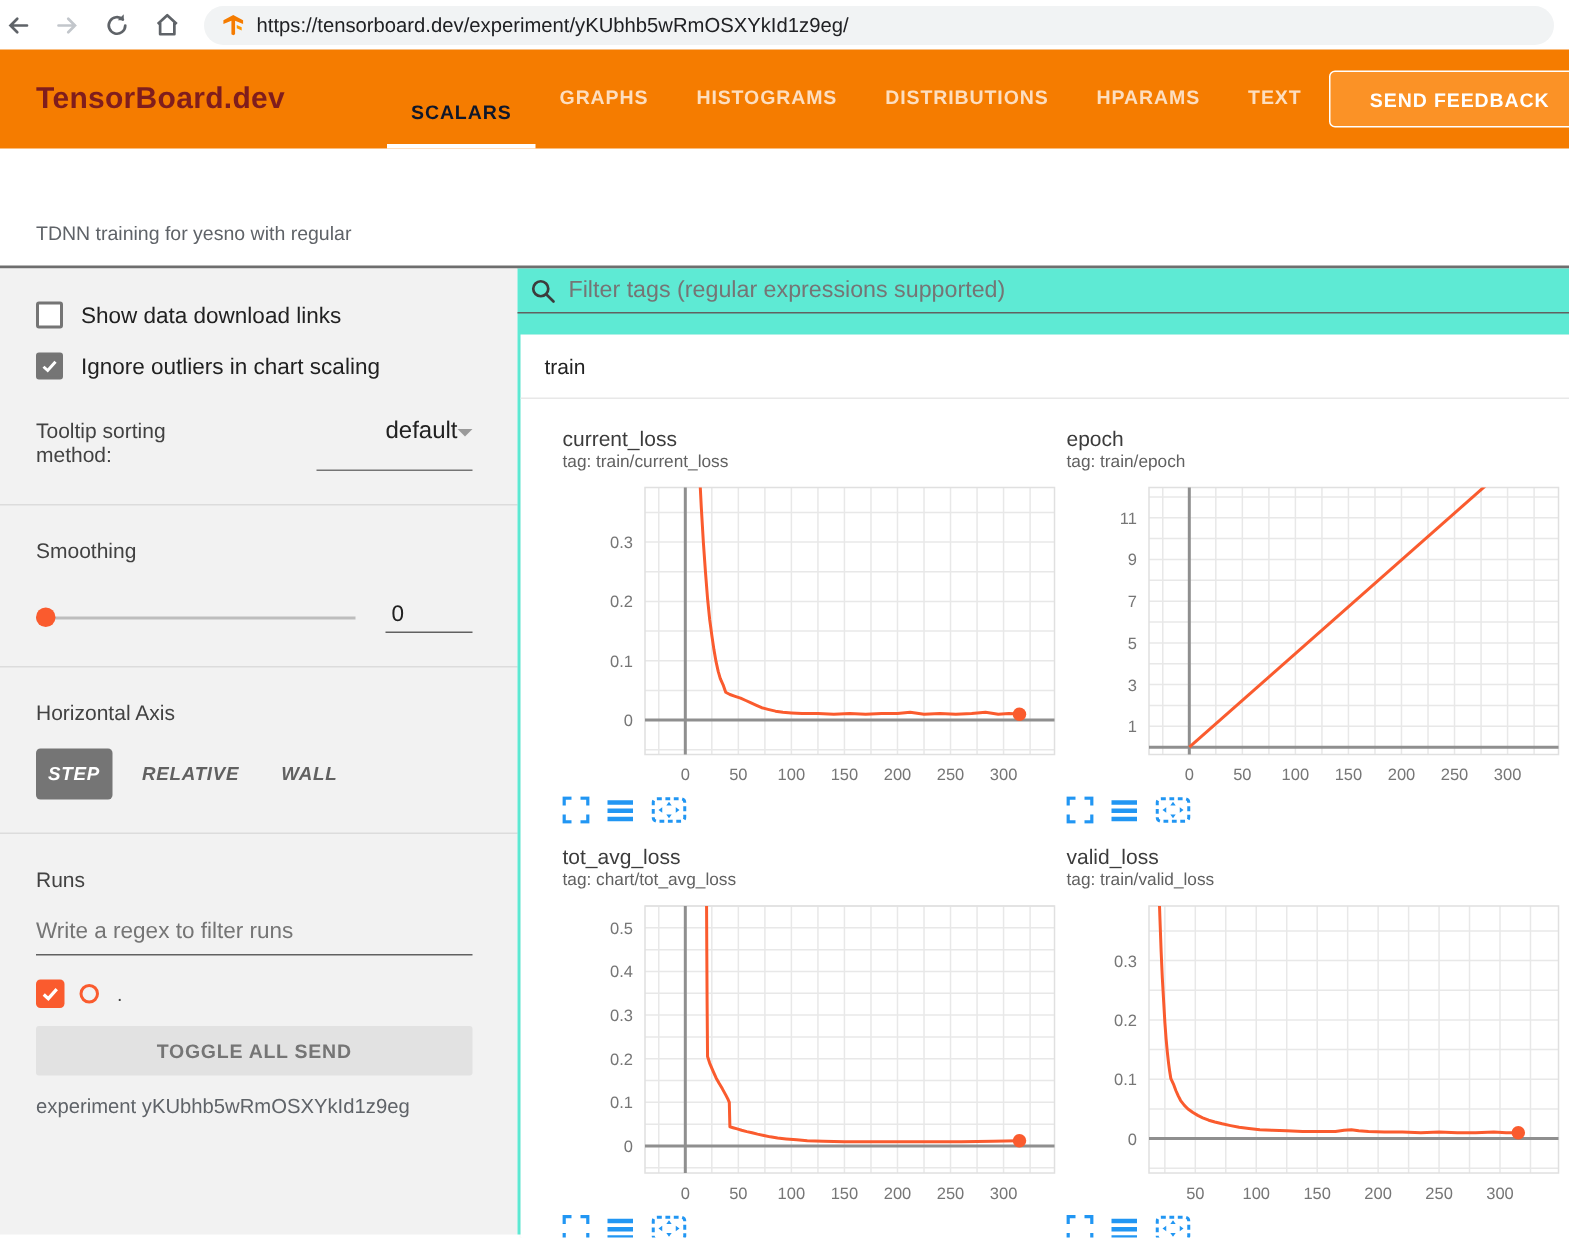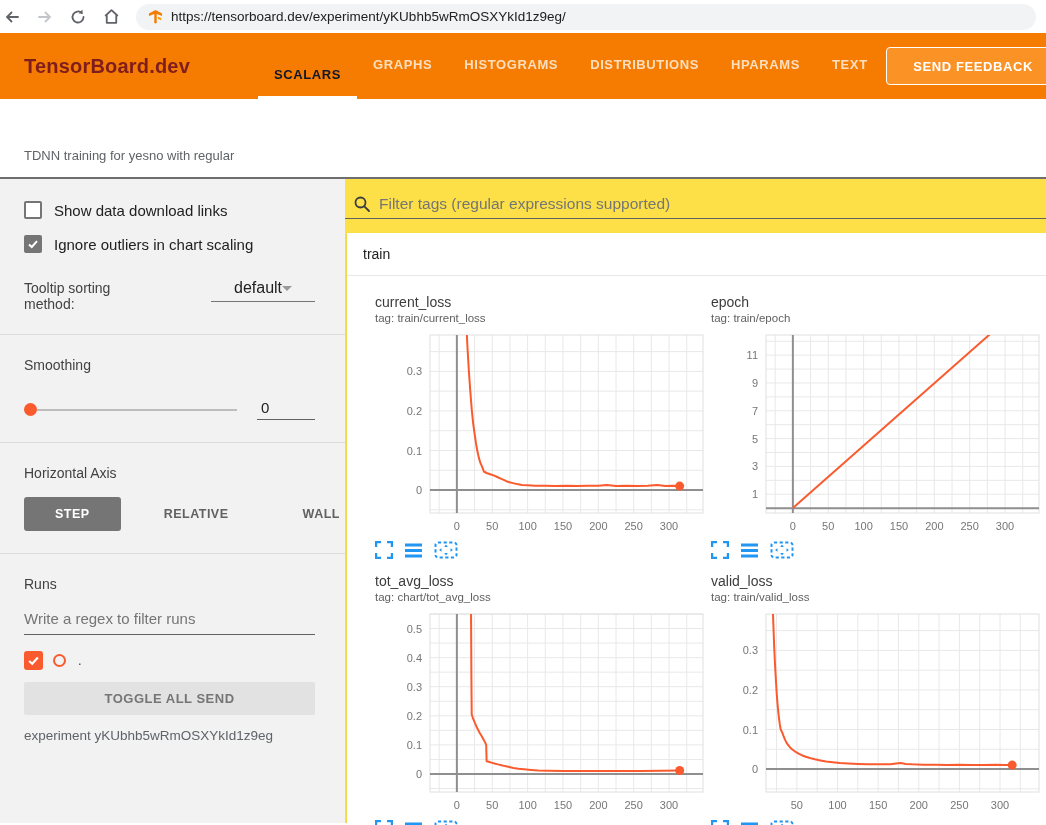--- a/index.html
+++ b/index.html
@@ -37,56 +37,56 @@
   .check-row { display:flex; align-items:center; margin-top:16px; cursor:pointer; }
   .cbx { width:18px; height:18px; border:2px solid #757575; border-radius:2px; background:#fff;
     display:flex; align-items:center; justify-content:center; flex:none; }
   .check-row.checked .cbx { background:#757575; }
   .cbx svg { display:none; }
   .check-row.checked .cbx svg { display:block; }
   .check-label { font-size:15px; color:#212121; margin-left:12px; }
 
   .tooltip-row { margin-top:26px; display:flex; align-items:baseline;gap:44px; }
   .tooltip-label { font-size:14px; color:#424242; }
-  .select { margin-left:10px; width:110px; border-bottom:1px solid #757575; padding-bottom:4px;
-    display:flex; align-items:center; justify-content:center; cursor:pointer; }
+  .select { margin-left:10px; width:110px; border-bottom:1px solid #757575; padding-bottom:16px;
+    display:flex; align-items:center; justify-content:flex-end; cursor:pointer; }
   .select-value { font-size:16px; color:#212121; }
   .caret { width:0; height:0; border-left:5px solid transparent; border-right:5px solid transparent;
     border-top:5px solid #9a9a9a; }
 
   .section-label { font-size:14px; color:#424242; margin-top:22px; }
   .slider-row { display:flex; align-items:center; margin-top:26px; }
   .slider-track { flex:1; height:2px; background:#bdbdbd; position:relative; }
   .slider-thumb { position:absolute; left:0; top:-6px; width:13px; height:13px; border-radius:50%;
     background:var(--run,#fa5b2e); cursor:pointer; }
   .slider-value { width:58px; margin-left:20px; font-size:15px; color:#212121;
     border-bottom:1px solid #616161; padding:0 0 3px 4px; }
 
   .axis-btns { display:flex; align-items:center; margin-top:16px; }
   .axis-btn { font-size:12.5px; letter-spacing:.5px; color:#616161; background:transparent;
-    border:none; padding:10px 31px; border-radius:3px; font-weight:bold; cursor:pointer; }
+    border:none; padding:10px 8px; border-radius:3px; font-weight:bold; cursor:pointer;font-style:italic; }
   .axis-btn.active { background:#757575; color:#fff; }
   .axis-btn + .axis-btn { margin-left:12px; }
 
   .runs-filter { display:block; width:100%; border:0; border-bottom:1px solid #616161; background:transparent;
     font-size:15px; color:#424242; padding:4px 0 7px; margin-top:14px; outline:none;
     font-family:"Liberation Sans",sans-serif; }
   .runs-filter::placeholder { color:#757575; opacity:1; }
   .run-row { display:flex; align-items:center; margin-top:16px; }
   .run-cbx { width:19px; height:19px; border-radius:3px; background:var(--checkbox,#fa5b2e);
     display:flex; align-items:center; justify-content:center; cursor:pointer; }
   .run-circle { width:13px; height:13px; border:2.5px solid var(--checkbox,#fa5b2e); border-radius:50%;
     margin-left:10px; cursor:pointer; }
   .run-name { font-size:13px; color:#424242; margin-left:12px; }
   .toggle-btn { width:100%; margin-top:12px; background:#e2e2e2; border:none; border-radius:2px;
     color:#757575; font-size:13px; letter-spacing:.5px; padding:9px 0; font-weight:bold; cursor:pointer; }
   .exp-label { margin-top:13px; font-size:13.5px; color:#5f6368; }
 
   
-  .main { flex:1; background:#fde047; padding-top:10px; min-width:0; }
+  .main { flex:1; background:#5eead4; padding-top:0; min-width:0; }
   .filter-row { display:flex; align-items:center; height:30px; border-bottom:1px solid #616161; padding-left:8px; }
   .filter-input { flex:1; border:none; background:transparent; outline:none; font-size:15.5px;
     color:#424242; margin-left:8px; font-family:"Liberation Sans",sans-serif; }
   .filter-input::placeholder { color:#757575; opacity:1; }
 
   .card { background:#fff; margin:14px -24px 0 2px; box-shadow:0 1px 2px rgba(0,0,0,.12); }
   .card-header { padding:13px 16px; font-size:14px; color:#212121; border-bottom:1px solid #e8e8e8; cursor:pointer; }
   .charts-grid { display:grid; grid-template-columns:330px 330px; column-gap:6px; row-gap:14px;
     padding:18px 0 0 28px; }
   .chart-card { width:330px; }

